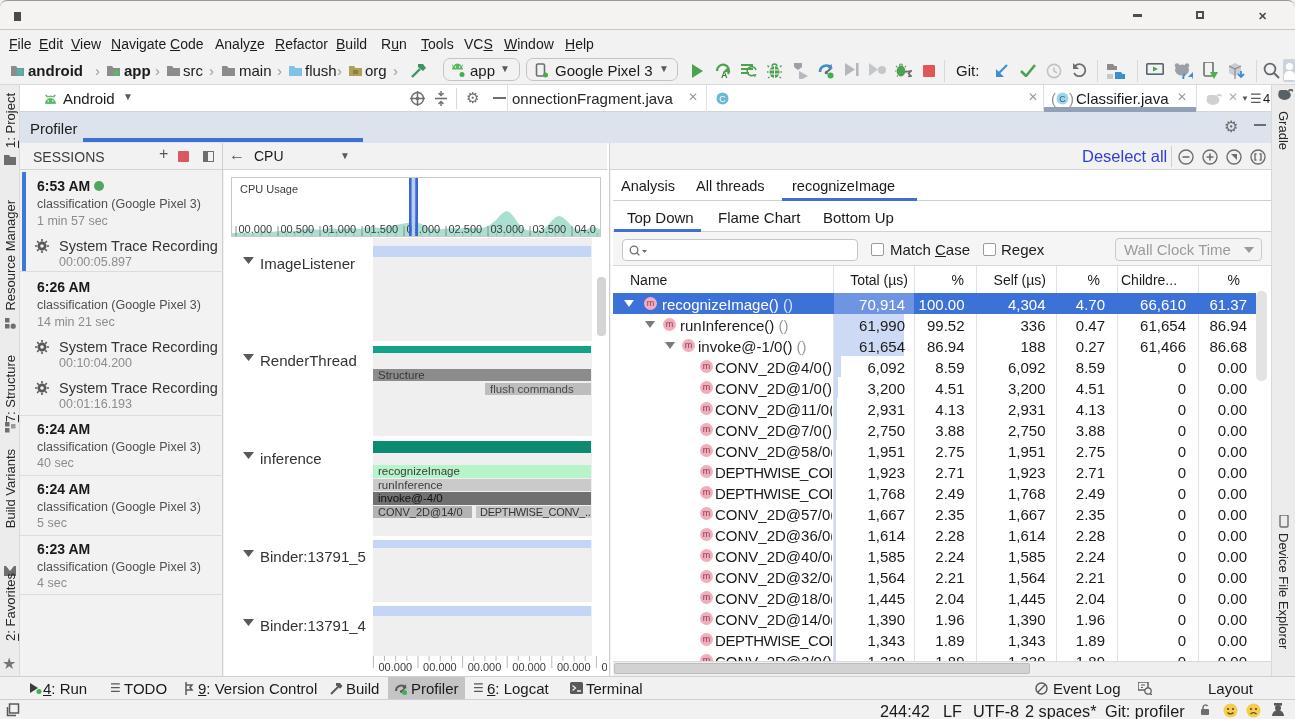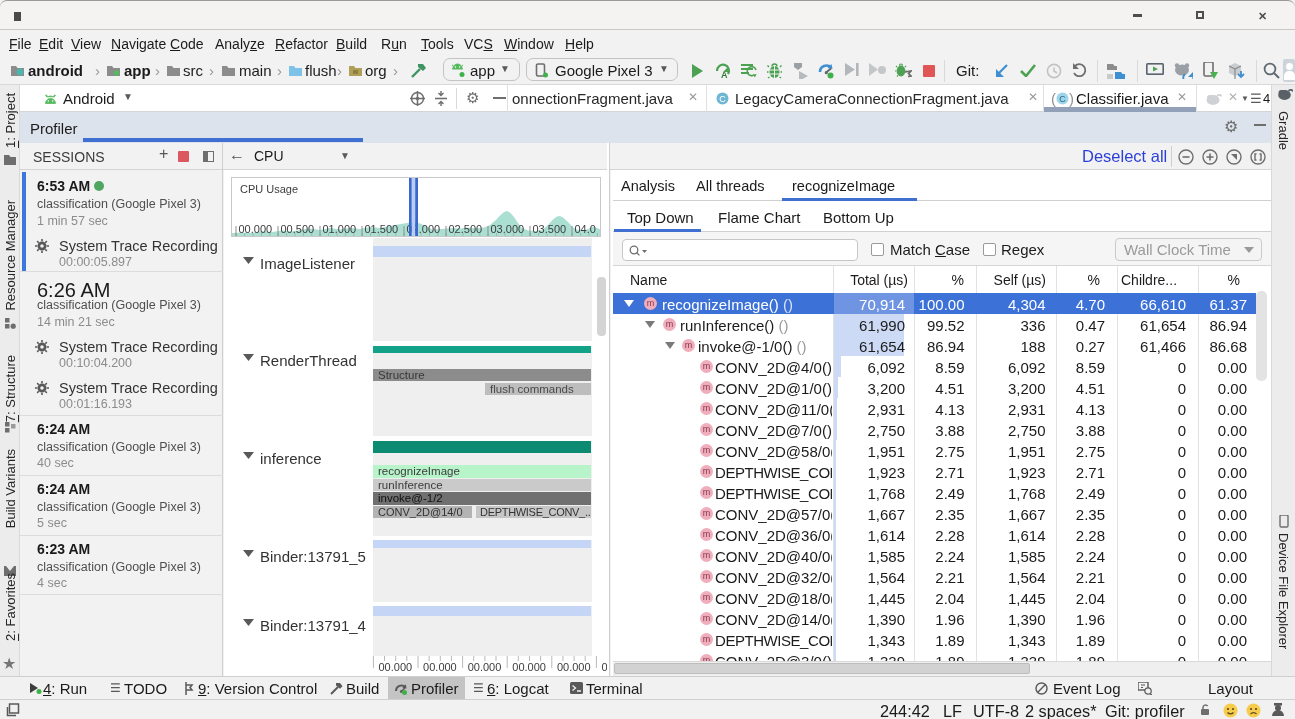--- a/index.html
+++ b/index.html
@@ -217,21 +217,20 @@
   <div class="a" style="left:473px;top:12px;width:13px;height:2px;background:#6e6e6e"></div>
 
   <div class="a" style="left:487px;top:0;width:1px;height:27px;background:#e0e0e0"></div>
   <div class="a" style="left:492px;top:5px;color:#282828">onnectionFragment.java</div>
   <div class="a" style="left:668px;top:5px;color:#9a9a9a;font-size:12px">✕</div>
   <div class="a" style="left:686px;top:0;width:1px;height:27px;background:#e0e0e0"></div>
   <svg class="a" style="left:696px;top:7px" width="13" height="13">
       <circle cx="6.5" cy="6.5" r="6" fill="#6fb6d4"></circle>
       <text x="6.5" y="10" font-size="9" text-anchor="middle" fill="#fff" font-family="Liberation Sans">C</text>
     </svg>
-  <div class="a" style="left:715px;top:5px;color:#282828">LegacyCameraConnectionFragment.java</div>
   <div class="a" style="left:1008px;top:5px;color:#9a9a9a;font-size:12px">✕</div>
   <div class="a" style="left:1023px;top:0;width:1px;height:27px;background:#e0e0e0"></div>
 
   <div class="a" style="left:1024px;top:0;width:152px;height:27px;background:#fff"></div>
   <div class="a" style="left:1024px;top:22px;width:152px;height:5px;background:#93a1b8"></div>
   <div class="a" style="left:1031px;top:5px;color:#8f9298">(</div>
   <svg class="a" style="left:1036px;top:7px" width="13" height="13">
       <circle cx="6.5" cy="6.5" r="6" fill="#9ed5ea"></circle>
       <text x="6.5" y="10" font-size="9" text-anchor="middle" fill="#2b6a85" font-family="Liberation Sans">C</text>
     </svg>
@@ -336,21 +335,21 @@
   <div class="a" style="left:74px;top:11px;width:10px;height:10px;border-radius:50%;background:#50a661"></div>
   <div class="a" style="left:17px;top:27px;font-size:12.5px;color:#4f4f4f">classification (Google Pixel 3)</div>
   <div class="a" style="left:17px;top:44px;font-size:12.5px;color:#8c8c8c">1 min 57 sec</div>
   <svg class="a" style="left:15px;top:69px" width="14" height="14" fill="#595959">
       <path d="M7 2.5a4.5 4.5 0 100 9 4.5 4.5 0 000-9zm0 2.7a1.8 1.8 0 110 3.6 1.8 1.8 0 010-3.6z"></path>
       <path d="M6.2 0h1.6v2.2H6.2zM6.2 11.8h1.6V14H6.2zM0 6.2h2.2v1.6H0zM11.8 6.2H14v1.6h-2.2zM1.6 2.7l1.1-1.1 1.6 1.6-1.1 1.1zM9.7 10.8l1.1-1.1 1.6 1.6-1.1 1.1zM1.6 11.3l1.6-1.6 1.1 1.1-1.6 1.6zM9.7 3.2l1.6-1.6 1.1 1.1-1.6 1.6z"></path>
     </svg>
   <div class="a" style="left:39px;top:68px;font-size:14.5px;color:#333">System Trace Recording</div>
   <div class="a" style="left:39px;top:85px;font-size:12.5px;color:#8c8c8c">00:00:05.897</div>
   <div class="a" style="left:0;top:101px;width:203px;height:1px;background:#dcdcdc"></div>
-  <div class="a" style="left:17px;top:109px;font-size:20px;font-weight:normal;color:#1a1a1a">6:26 AM</div>
+  <div class="a" style="left:17px;top:109px;font-size:14px;font-weight:bold;color:#1a1a1a">6:26 AM</div>
   <div class="a" style="left:17px;top:128px;font-size:12.5px;color:#4f4f4f">classification (Google Pixel 3)</div>
   <div class="a" style="left:17px;top:145px;font-size:12.5px;color:#8c8c8c">14 min 21 sec</div>
   <svg class="a" style="left:15px;top:170px" width="14" height="14" fill="#595959">
       <path d="M7 2.5a4.5 4.5 0 100 9 4.5 4.5 0 000-9zm0 2.7a1.8 1.8 0 110 3.6 1.8 1.8 0 010-3.6z"></path>
       <path d="M6.2 0h1.6v2.2H6.2zM6.2 11.8h1.6V14H6.2zM0 6.2h2.2v1.6H0zM11.8 6.2H14v1.6h-2.2zM1.6 2.7l1.1-1.1 1.6 1.6-1.1 1.1zM9.7 10.8l1.1-1.1 1.6 1.6-1.1 1.1zM1.6 11.3l1.6-1.6 1.1 1.1-1.6 1.6zM9.7 3.2l1.6-1.6 1.1 1.1-1.6 1.6z"></path>
     </svg>
   <div class="a" style="left:39px;top:169px;font-size:14.5px;color:#333">System Trace Recording</div>
   <div class="a" style="left:39px;top:186px;font-size:12.5px;color:#8c8c8c">00:10:04.200</div>
   <svg class="a" style="left:15px;top:211px" width="14" height="14" fill="#595959">
       <path d="M7 2.5a4.5 4.5 0 100 9 4.5 4.5 0 000-9zm0 2.7a1.8 1.8 0 110 3.6 1.8 1.8 0 010-3.6z"></path>
@@ -471,21 +470,21 @@
   <div class="a" style="left:261px;top:213px;width:106px;height:12px;background:#bdbdbd;font-size:11.5px;color:#4a4a4a;padding-left:5px">flush commands</div>
   <div class="a" style="left:149px;top:266px;width:219px;height:5px;background:#fff"></div>
 
   <div class="a" style="left:149px;top:271px;width:218px;height:12px;background:#0d8b72"></div>
   <svg class="a" style="left:19px;top:281px" width="11" height="8">
       <path d="M0 1h11L5.5 8z" fill="#595959"></path>
     </svg>
   <div class="a" style="left:36px;top:280px;font-size:15px;color:#333">inference</div>
   <div class="a" style="left:149px;top:295px;width:218px;height:13px;background:#b7f4c9;font-size:11.5px;color:#3c3c3c;padding-left:5px">recognizeImage</div>
   <div class="a" style="left:149px;top:309px;width:218px;height:12px;background:#cacaca;font-size:11.5px;color:#3c3c3c;padding-left:5px">runInference</div>
-  <div class="a" style="left:149px;top:322px;width:218px;height:13px;background:#707070;font-size:11.5px;color:#101010;padding-left:5px">invoke@-1/2</div>
+  <div class="a" style="left:149px;top:322px;width:218px;height:13px;background:#707070;font-size:11.5px;color:#101010;padding-left:5px">invoke@-4/0</div>
   <div class="a" style="left:149px;top:336px;width:99px;height:12px;background:#b3b3b3;font-size:11px;color:#333;padding-left:5px">CONV_2D@14/0</div>
   <div class="a" style="left:252px;top:336px;width:115px;height:12px;background:#c6c6c6;font-size:11px;color:#333;padding-left:4px;white-space:nowrap;overflow:hidden;letter-spacing:-.3px">DEPTHWISE_CONV_...</div>
   <div class="a" style="left:149px;top:366px;width:219px;height:4px;background:#fff"></div>
 
   <div class="a" style="left:149px;top:370px;width:218px;height:8px;background:#c4d5f6"></div>
   <svg class="a" style="left:19px;top:379px" width="11" height="8">
       <path d="M0 1h11L5.5 8z" fill="#595959"></path>
     </svg>
   <div class="a" style="left:36px;top:378px;font-size:15px;color:#333">Binder:13791_5</div>
   <div class="a" style="left:149px;top:432px;width:219px;height:4px;background:#fff"></div>

